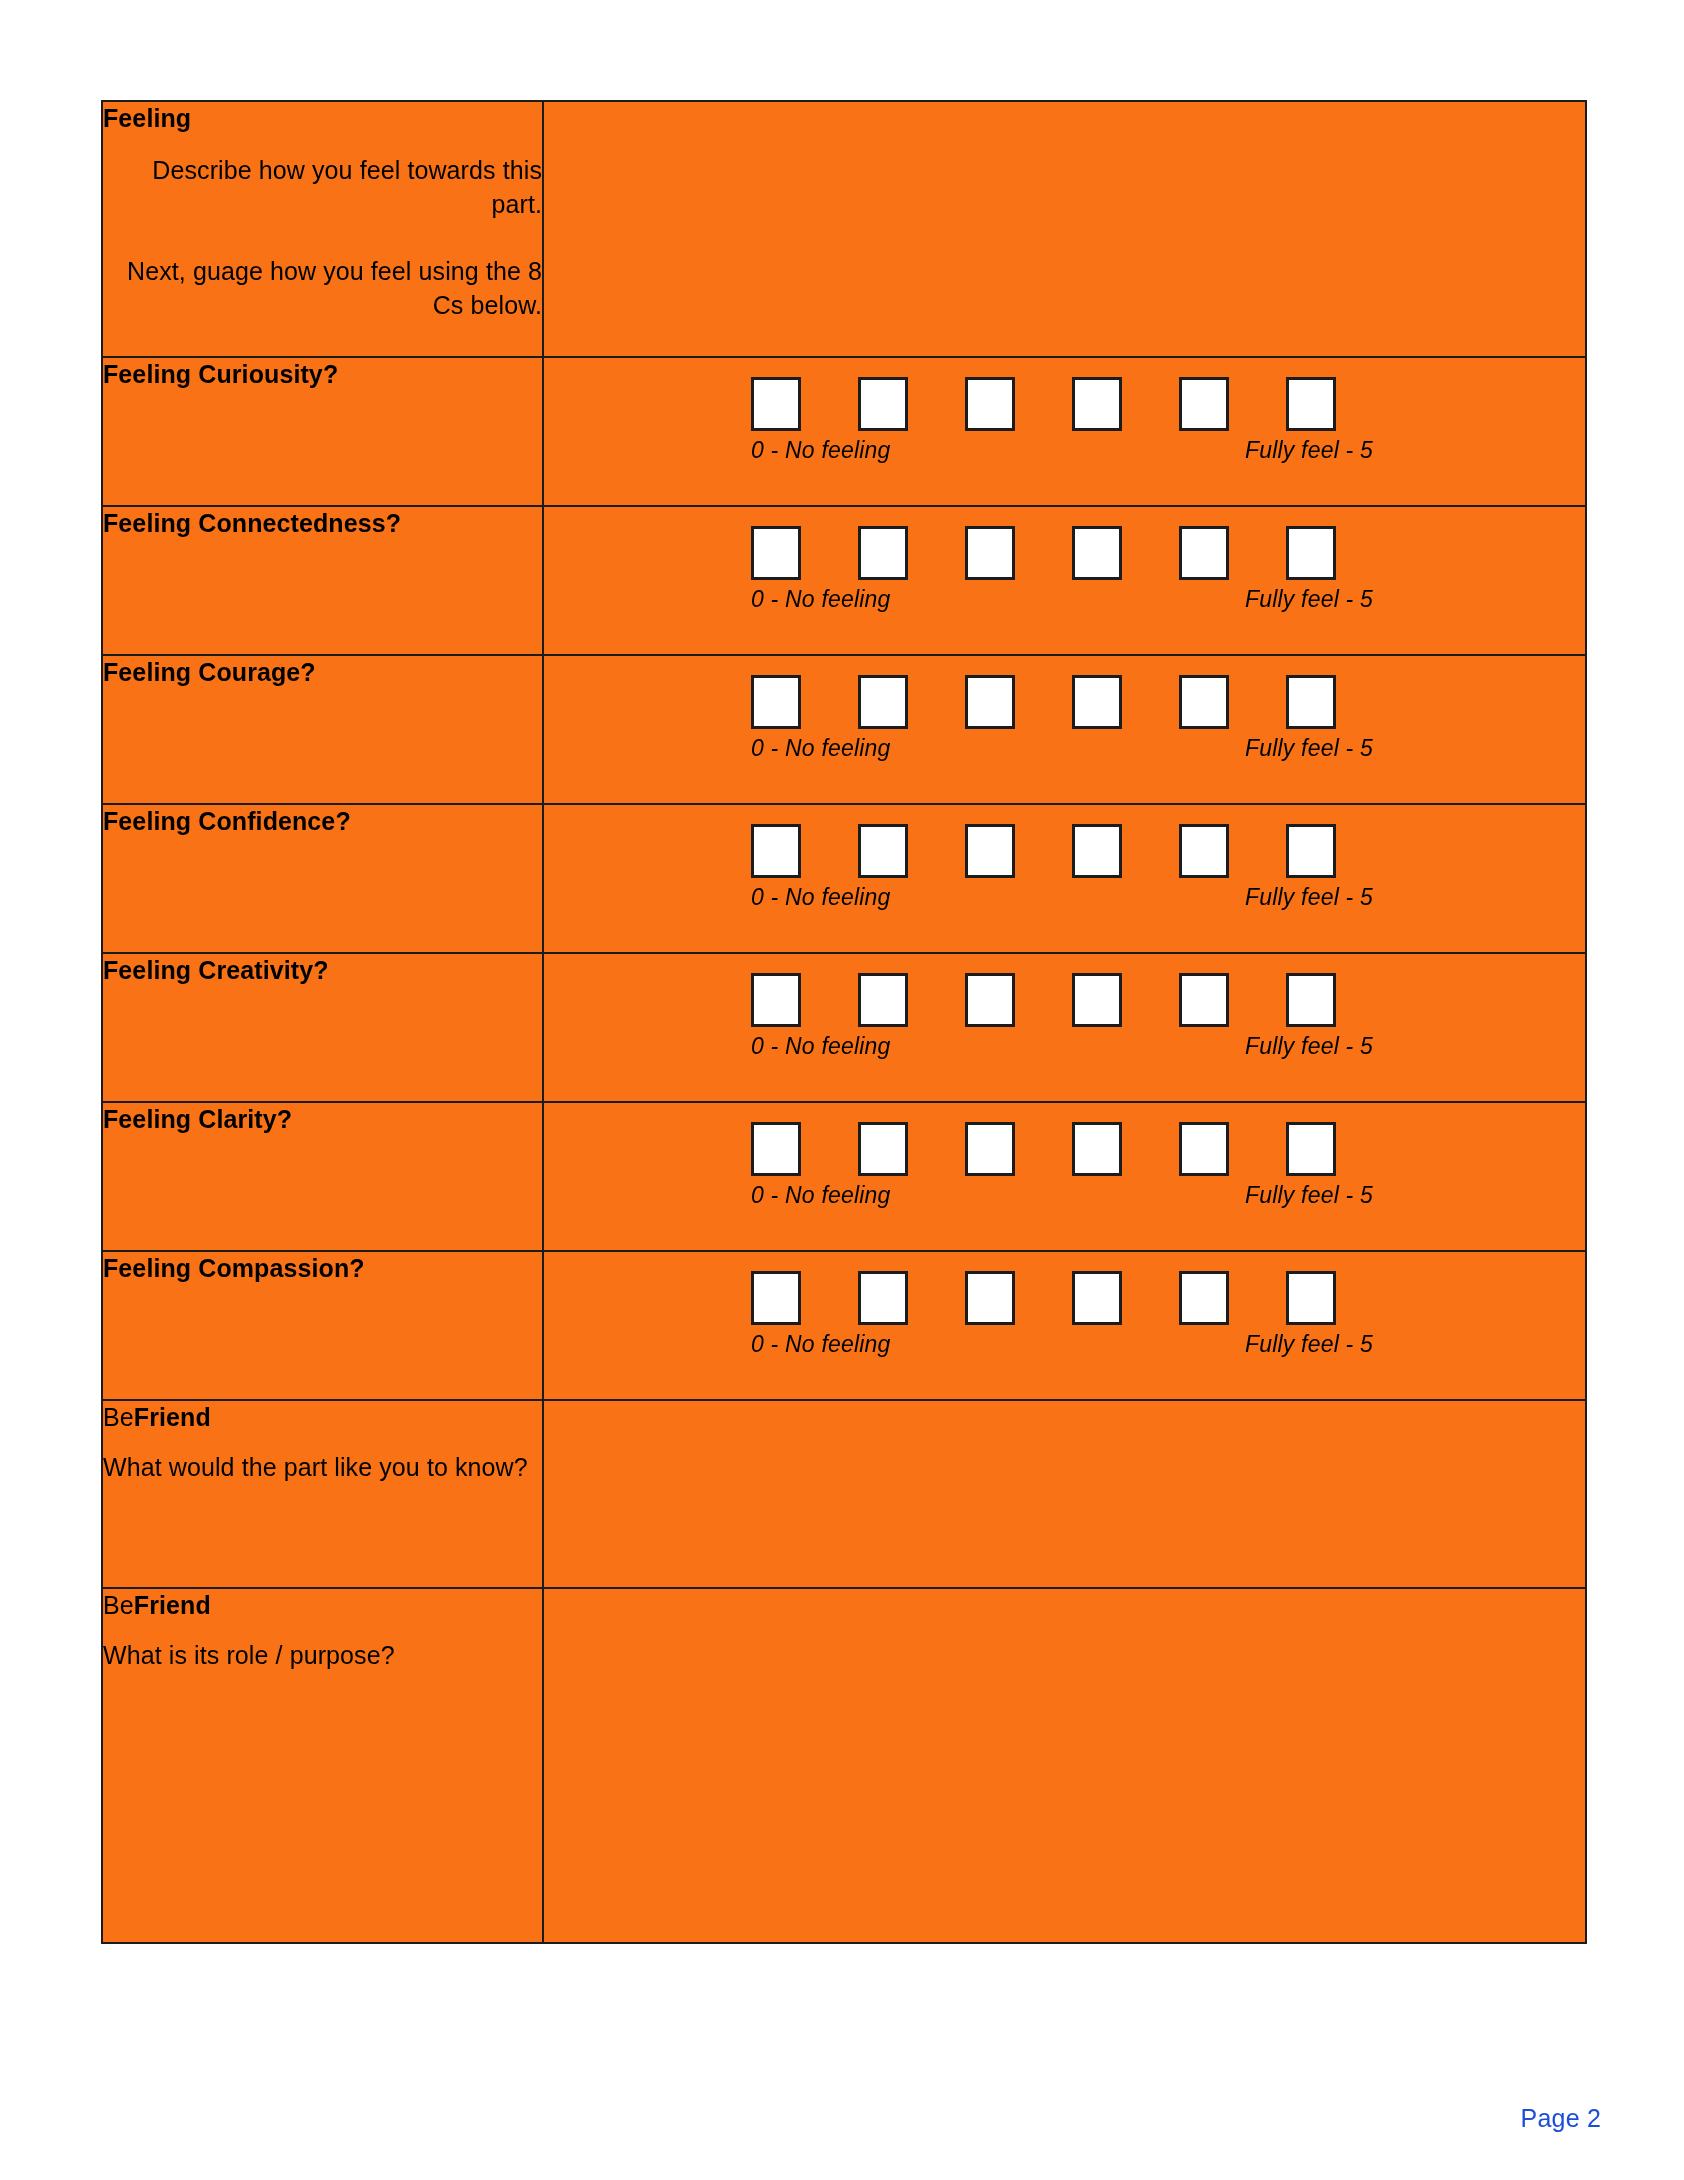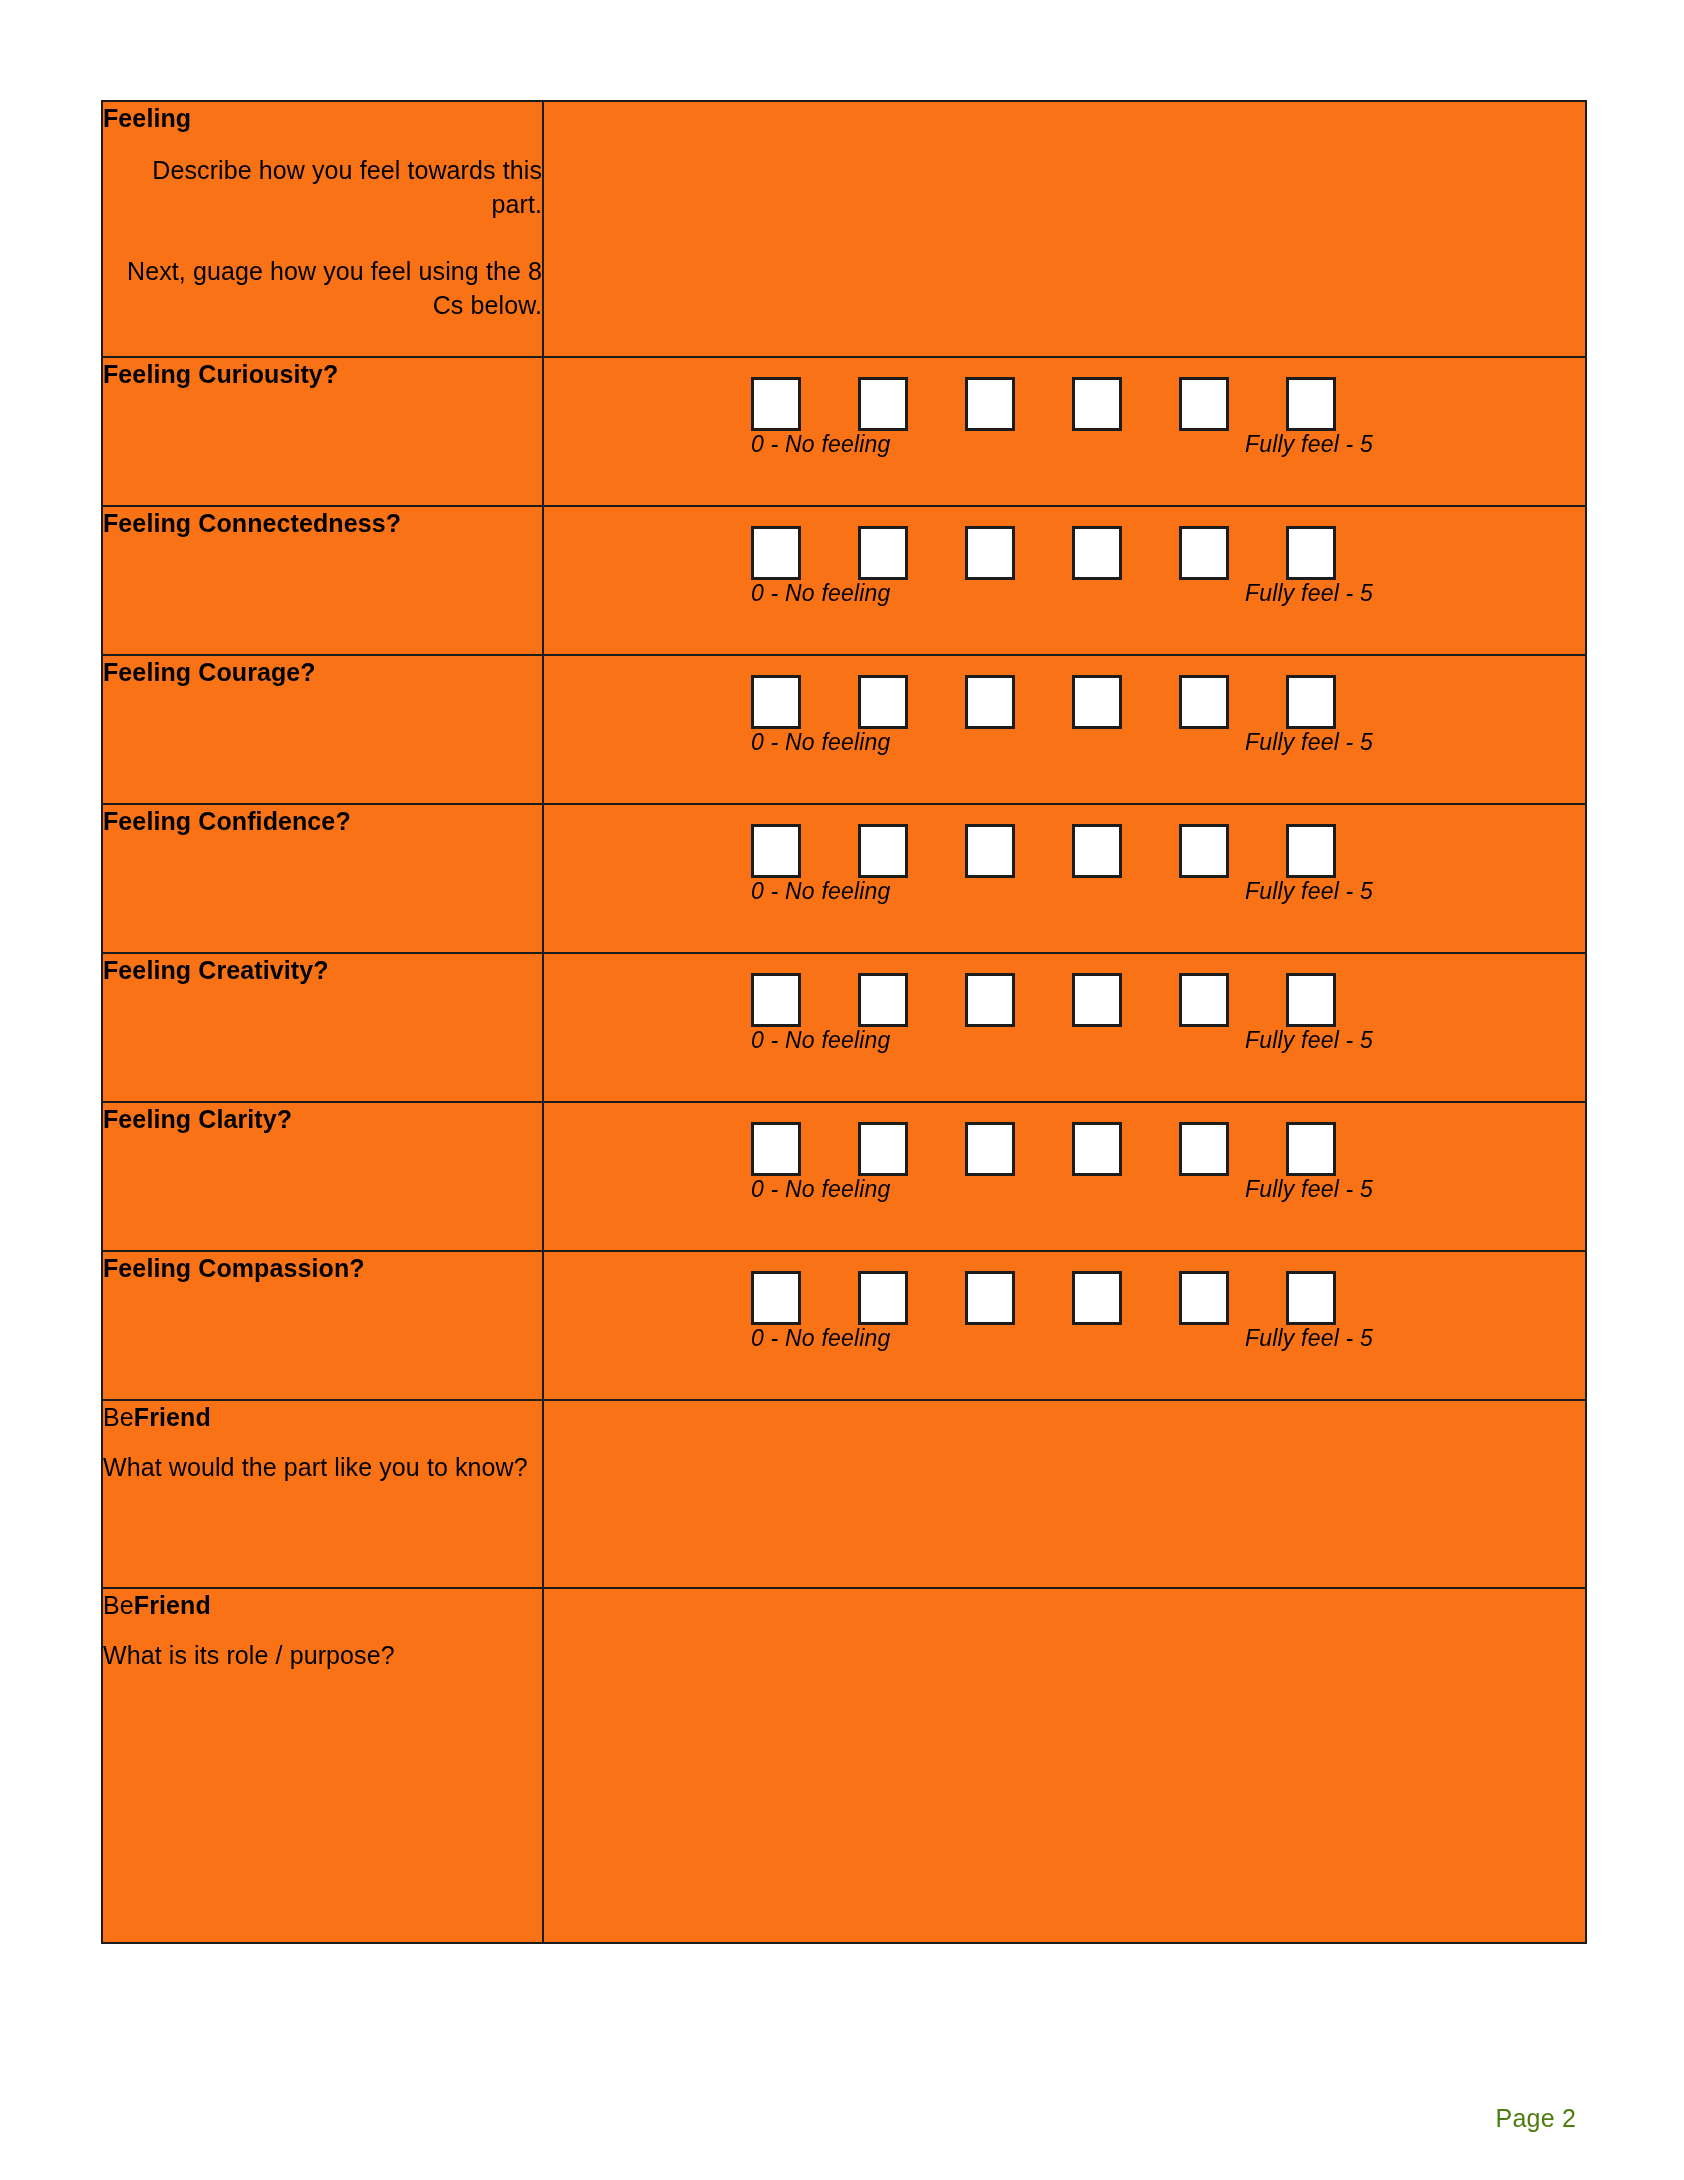--- a/index.html
+++ b/index.html
@@ -105,20 +105,21 @@
     width: 44px;
     height: 48px;
     border: 3.4px solid #1c1c1c;
     background: #ffffff;
     box-sizing: content-box;
   }
   .scale-caption-row {
     display: flex;
     flex-direction: row;
     justify-content: space-between;
+    margin-top: 6px;
     width: 622px;
   }
   .scale-caption {
     font-size: 23px;
     font-style: italic;
     font-weight: normal;
     line-height: 1.2;
     white-space: nowrap;
     letter-spacing: 0.2px;
   }
@@ -152,25 +153,25 @@
     letter-spacing: 0.1px;
   }
 
   .answer-cell {
     background: #ffffff;
   }
 
   
   .page-footer {
     position: absolute;
-    right: 109px;
+    right: 84px;
     top: 2104px;
     font-size: 25px;
     font-weight: normal;
-    color: #4d7c0f;
+    color: #1d4ed8;
     letter-spacing: 0.2px;
   }
 </style>
 </head>
 <body>
 
 <div class="page">
 
   <table class="worksheet-table">
     <colgroup>

